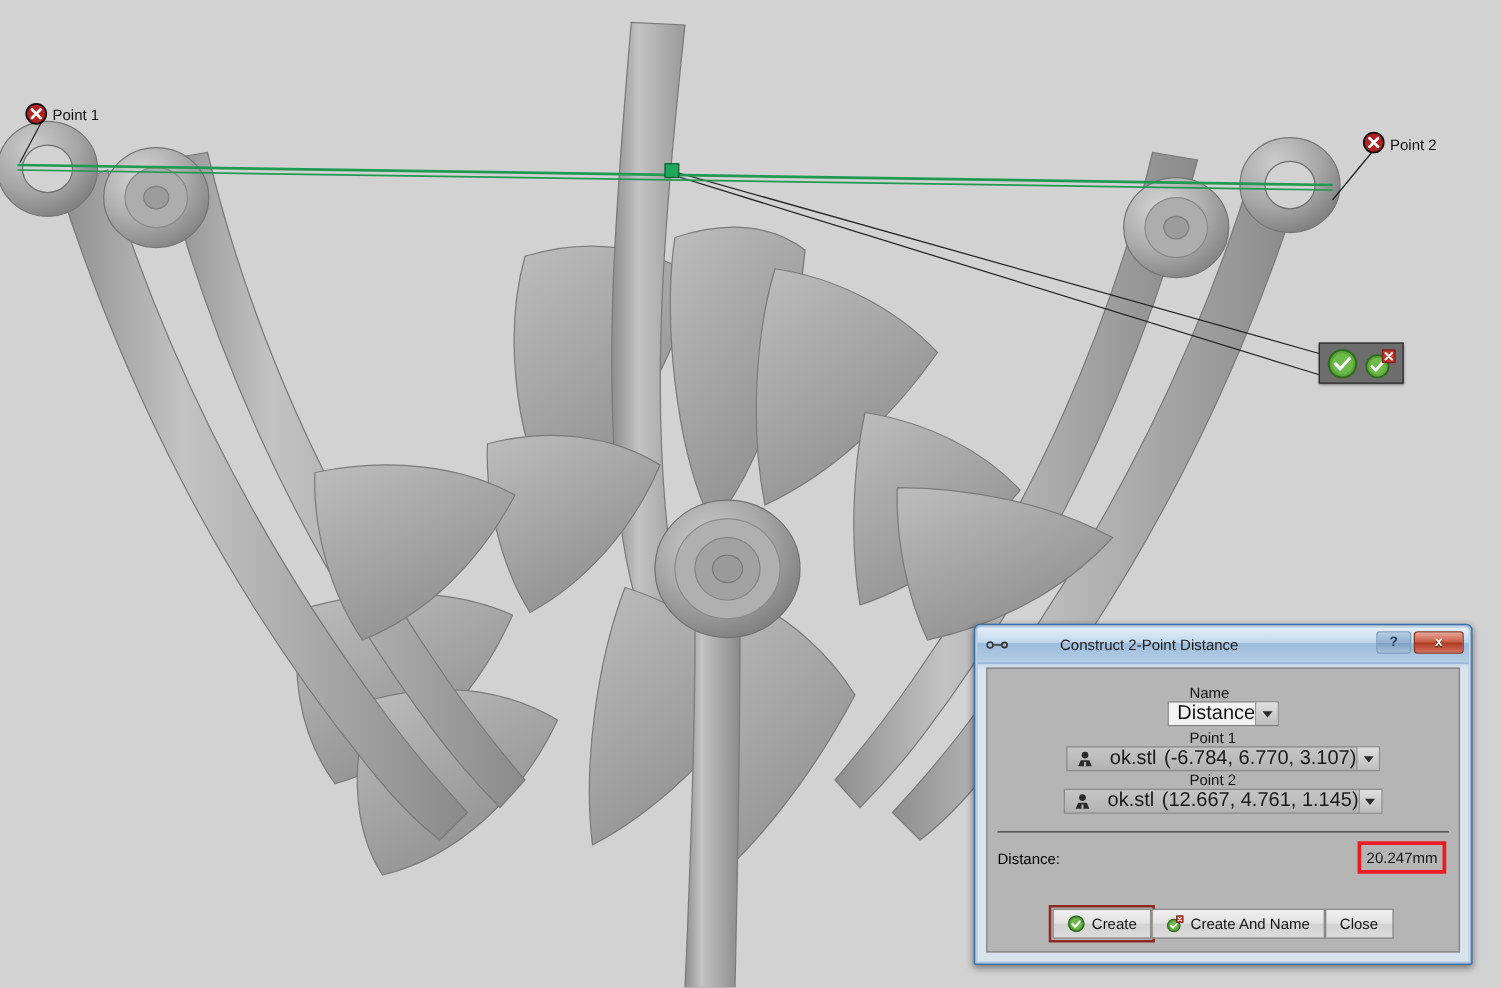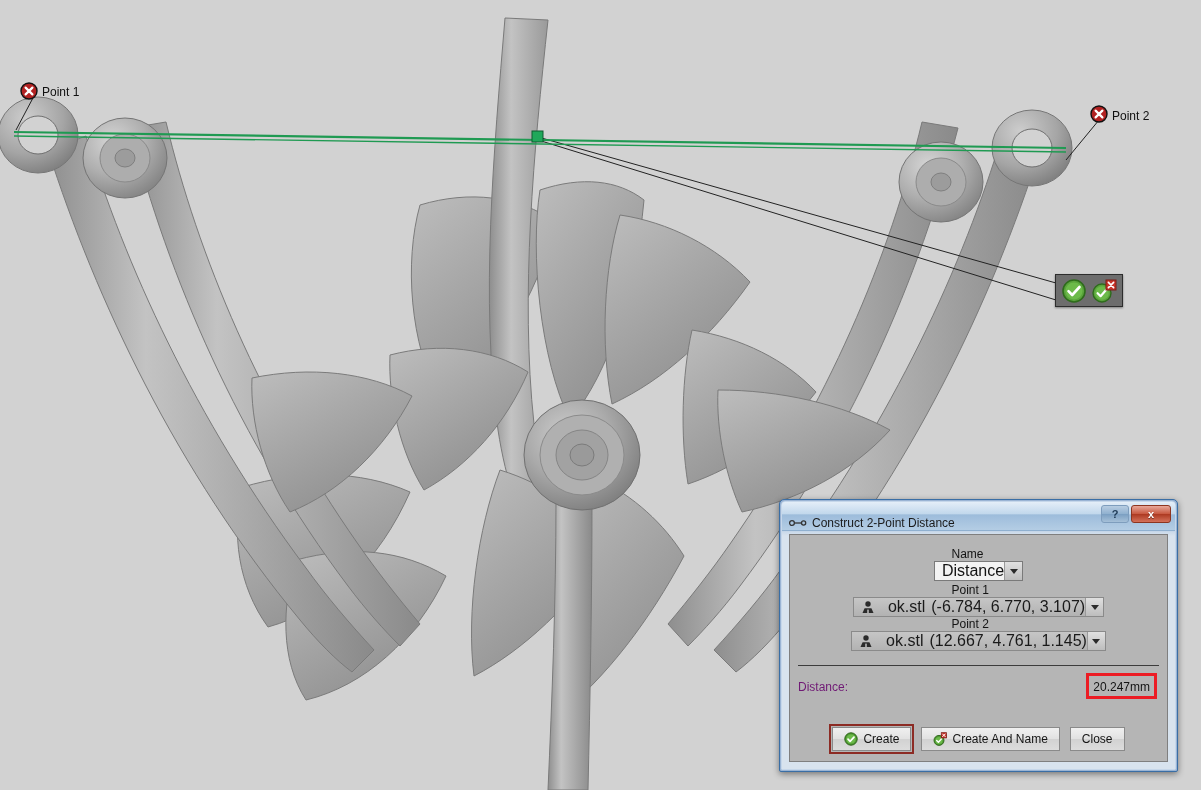--- a/index.html
+++ b/index.html
@@ -59,25 +59,26 @@
     width:100%;height:100%;
     box-sizing:border-box;
     border:1px solid #c6d7ea;
     border-radius:4px 4px 1px 1px;
     background:linear-gradient(to bottom,#cfdff0 0px,#b9cfe6 10px,#9fbcdb 26px,#cbdaea 30px,#d8e3ee 34px);
     overflow:hidden;
     position:relative;
   }
   .titlebar{
     height:28px;
-    display:flex;align-items:flex-end;
+    display:flex;align-items:center;
     padding-left:7px;
     position:relative;
     background:linear-gradient(to bottom,#e4eef8 0%,#c2d8ec 42%,#9dbcdb 46%,#b4cde4 100%);
     border-bottom:1px solid #8fb0d0;
+    gap:36px;
   }
   .title-icon{width:18px;height:14px;margin-right:5px;}
   .title-text{
     font-size:12px;color:#1b1b1b;
     font-family:"Liberation Sans", sans-serif;
   }
   .tb-buttons{position:absolute;right:4px;top:3px;display:flex;gap:2px;}
   .tb-btn{
     width:28px;height:18px;
     border:1px solid #7e9dbd;
@@ -158,39 +159,38 @@
     height:0;border-top:1px solid #3c3c3c;
     margin:22px 8px 0 8px;
   }
 
   .dist-row{
     display:flex;align-items:center;
     height:30px;margin:6px 8px 0 8px;
     position:relative;
   }
   .dist-label{
-    font-size:12px;color:#701a75;
+    font-size:12px;color:#000000;
     font-family:"Liberation Sans", sans-serif;
   }
   .dist-value-wrap{
     position:absolute;right:2px;top:1px;
     border:3px solid #ec1c24;
     padding:1px 4px;
     box-sizing:border-box;
   }
   .dist-value{
     font-size:12px;color:#141414;
     font-family:"Liberation Sans", sans-serif;
   }
 
   .btn-row{
     position:absolute;
     left:8px;right:8px;bottom:10px;
     display:flex;align-items:center;justify-content:center;
-    gap:10px;
   }
   .btn{
     height:24px;
     display:flex;align-items:center;justify-content:center;
     gap:5px;
     padding:0 11px;
     border:1px solid #8a8a8a;
     background:linear-gradient(to bottom,#f0f0f0 0%,#e2e2e2 48%,#d2d2d2 52%,#dcdcdc 100%);
     font-size:12px;color:#141414;
     cursor:pointer;

